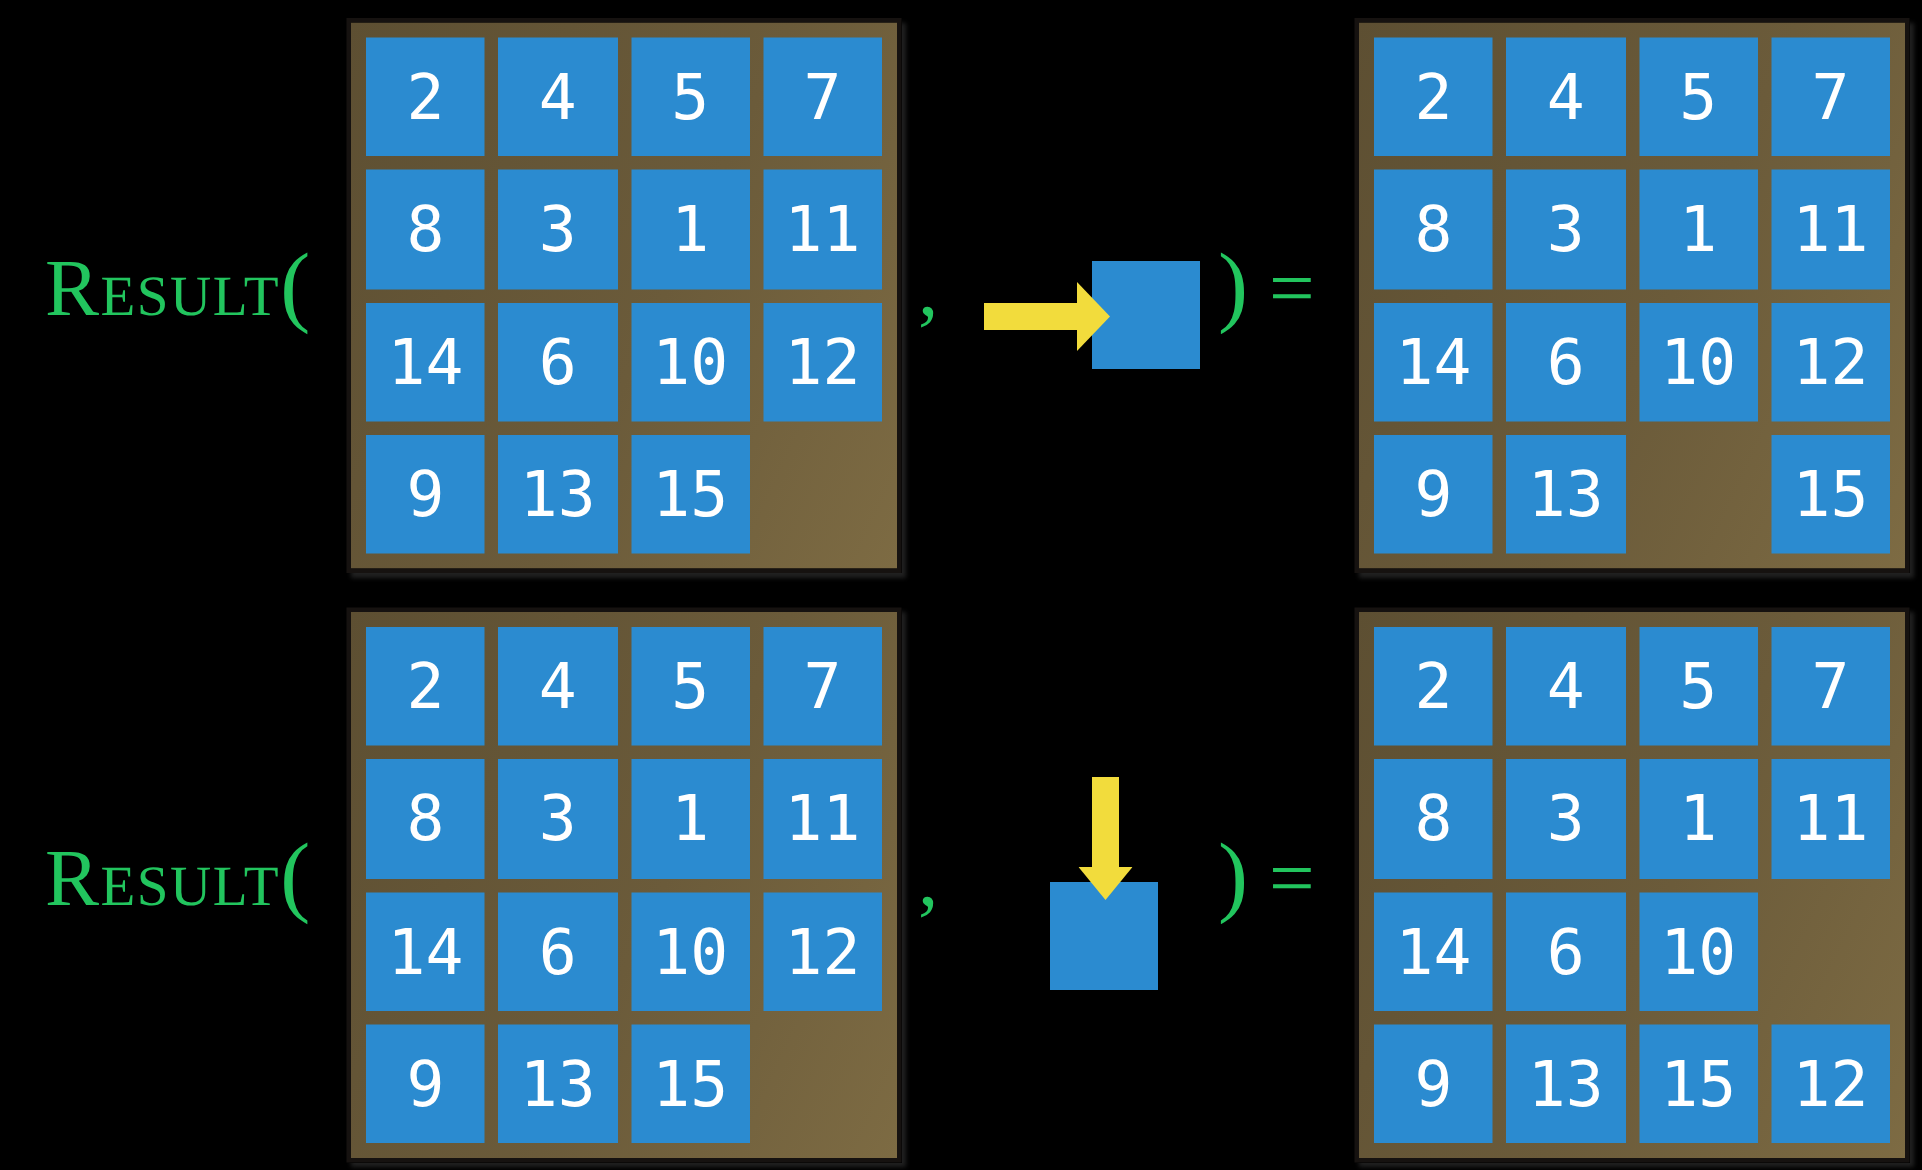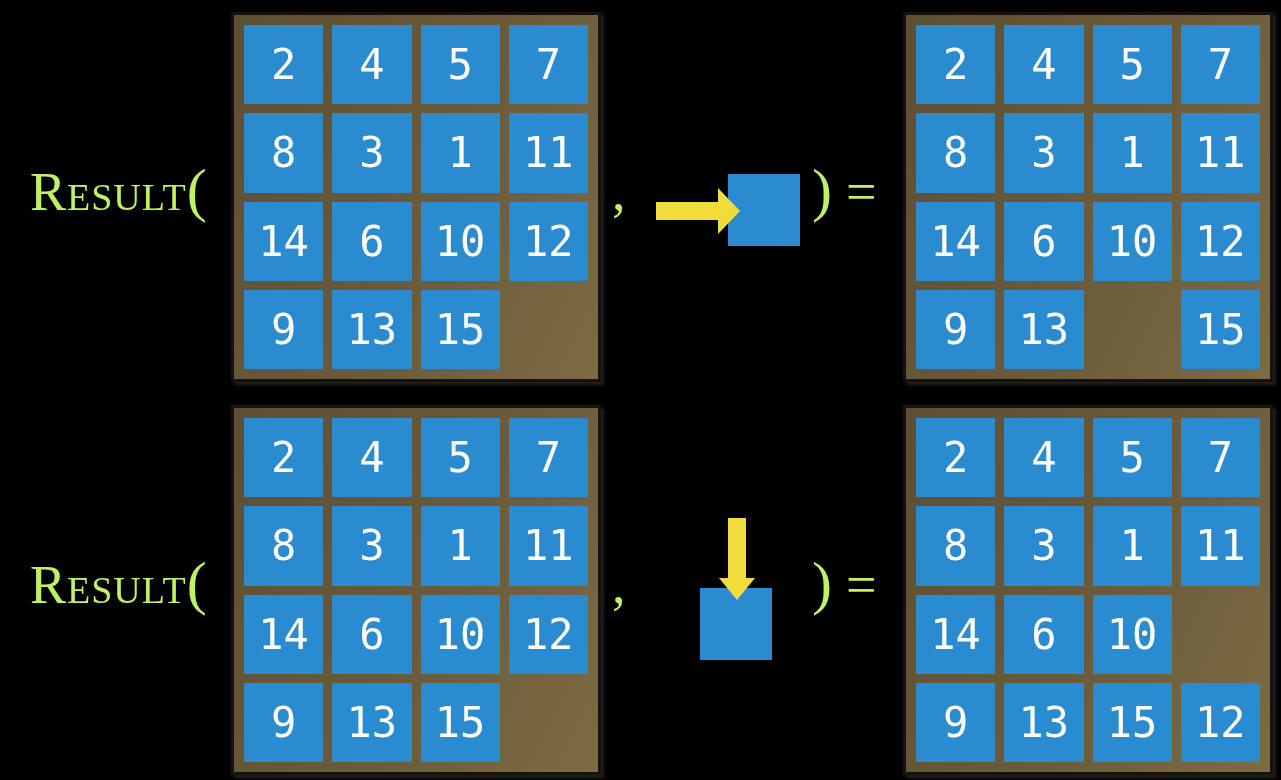--- a/index.html
+++ b/index.html
@@ -11,21 +11,21 @@
     position: relative;
     width: 1281px;
     height: 780px;
     background: #000;
     overflow: hidden;
     font-family: "Liberation Serif", serif;
   }
   
   .serif-text {
     position: absolute;
-    color: #bef264;
+    color: #22c55e;
     font-size: 54px;
     line-height: 1;
     white-space: nowrap;
   }
   .result-label {
     font-variant: small-caps;
     letter-spacing: 1px;
   }
   .paren {
     font-size: 60px;

